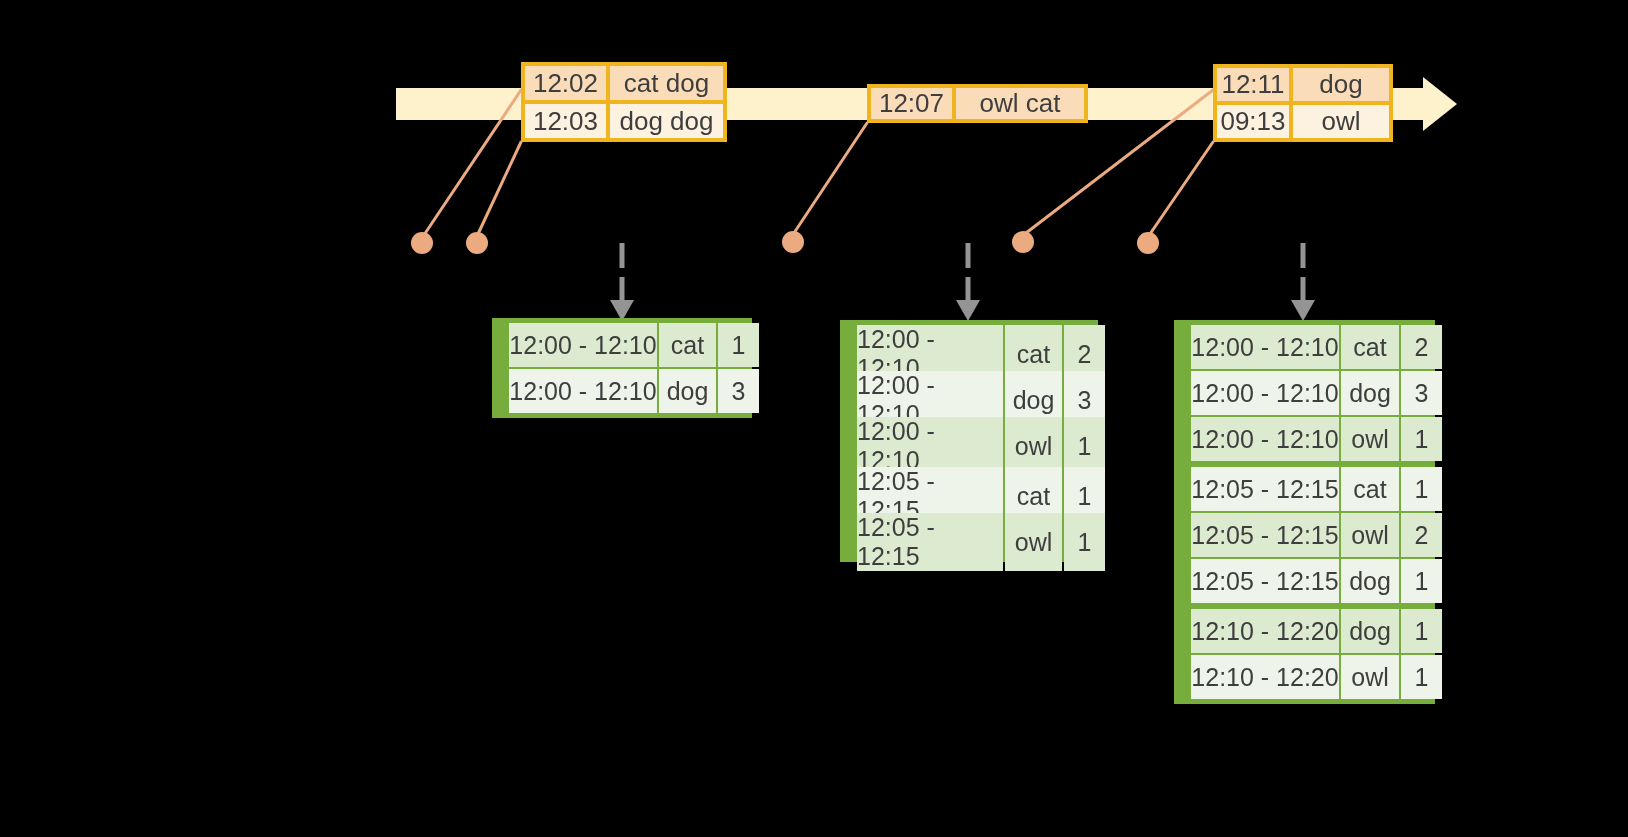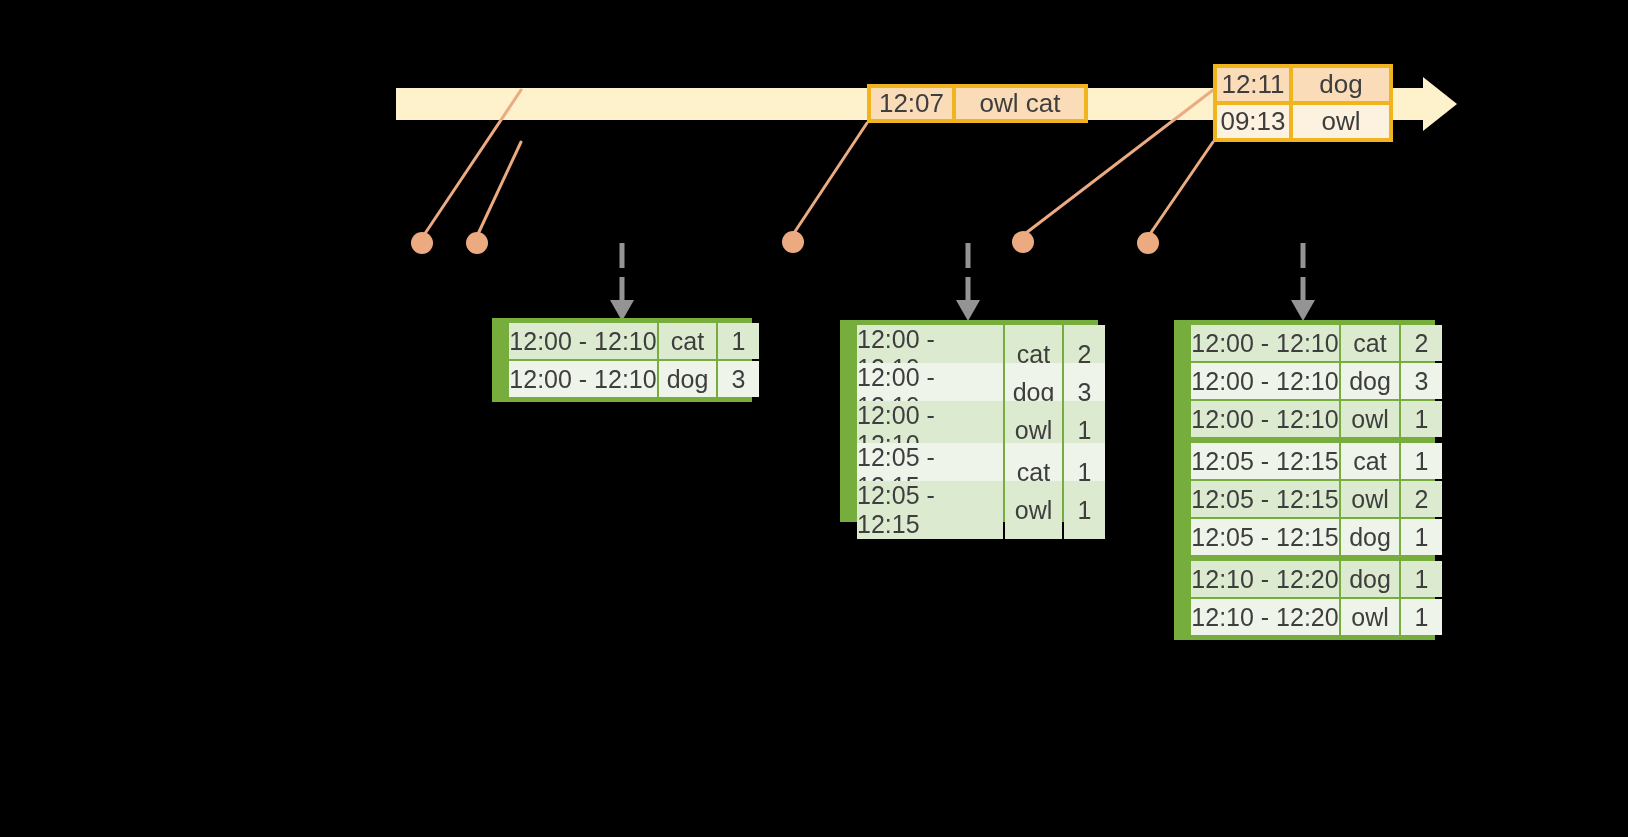--- a/index.html
+++ b/index.html
@@ -34,21 +34,21 @@
   
   .dot { position: absolute; width: 22px; height: 22px; border-radius: 50%; background: var(--connector); }
 
   
   .connector { stroke: var(--connector); stroke-width: 3; stroke-linecap: round; }
   .trigger-dash { stroke: var(--trigger-arrow); stroke-width: 5; }
   .trigger-head { fill: var(--trigger-arrow); }
 
   
   .rtable { position: absolute; background: var(--result-border); border: 5px solid var(--result-border); }
-  .rrow { display: grid; gap: 2px; height: 36px; padding-left: 12px; }
+  .rrow { display: grid; gap: 2px; height: 44px; padding-left: 12px; }
   .rrow + .rrow { margin-top: 2px; }
   .rrow.gsep { margin-top: 6px; }
   .rt1 { left: 492px; top: 318px; width: 260px; }
   .rt2 { left: 840px; top: 320px; width: 258px; }
   .rt3 { left: 1174px; top: 320px; width: 261px; }
   .rt1 .rrow { grid-template-columns: 148px 57px 41px; }
   .rt2 .rrow { grid-template-columns: 146px 57px 41px; }
   .rt3 .rrow { grid-template-columns: 148px 58px 41px; }
   .rcell { display: flex; align-items: center; justify-content: center; font-size: 25px; }
   .r-dark .rcell { background: var(--result-row-dark); }
@@ -76,20 +76,30 @@
     <g>
       <line class="trigger-dash" x1="968" y1="243" x2="968" y2="302" stroke-dasharray="25 9"></line>
       <polygon class="trigger-head" points="956,300 980,300 968,321"></polygon>
     </g>
     <g>
       <line class="trigger-dash" x1="1303" y1="243" x2="1303" y2="302" stroke-dasharray="25 9"></line>
       <polygon class="trigger-head" points="1291,300 1315,300 1303,321"></polygon>
     </g>
   </svg>
 
+  <div class="ebox ebox1">
+    <div class="erow e-dark">
+      <div class="ecell">12:02</div>
+      <div class="ecell">cat dog</div>
+    </div>
+    <div class="erow e-light">
+      <div class="ecell">12:03</div>
+      <div class="ecell">dog dog</div>
+    </div>
+  </div>
 
   <div class="ebox ebox2">
     <div class="erow e-dark">
       <div class="ecell">12:07</div>
       <div class="ecell">owl cat</div>
     </div>
   </div>
 
   <div class="ebox ebox3">
     <div class="erow e-dark">

